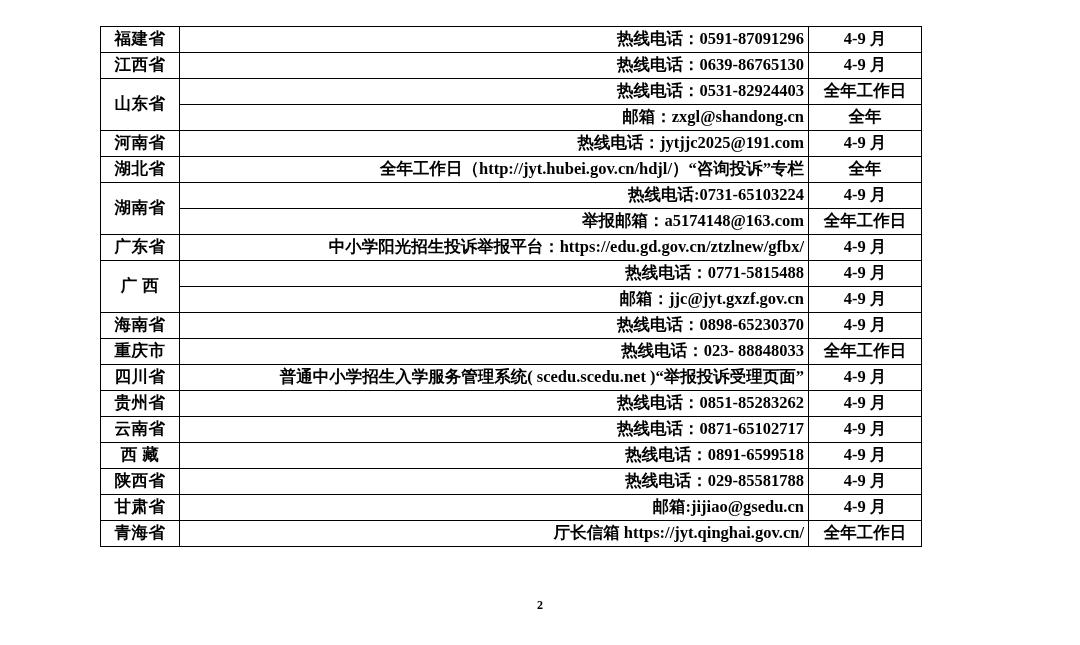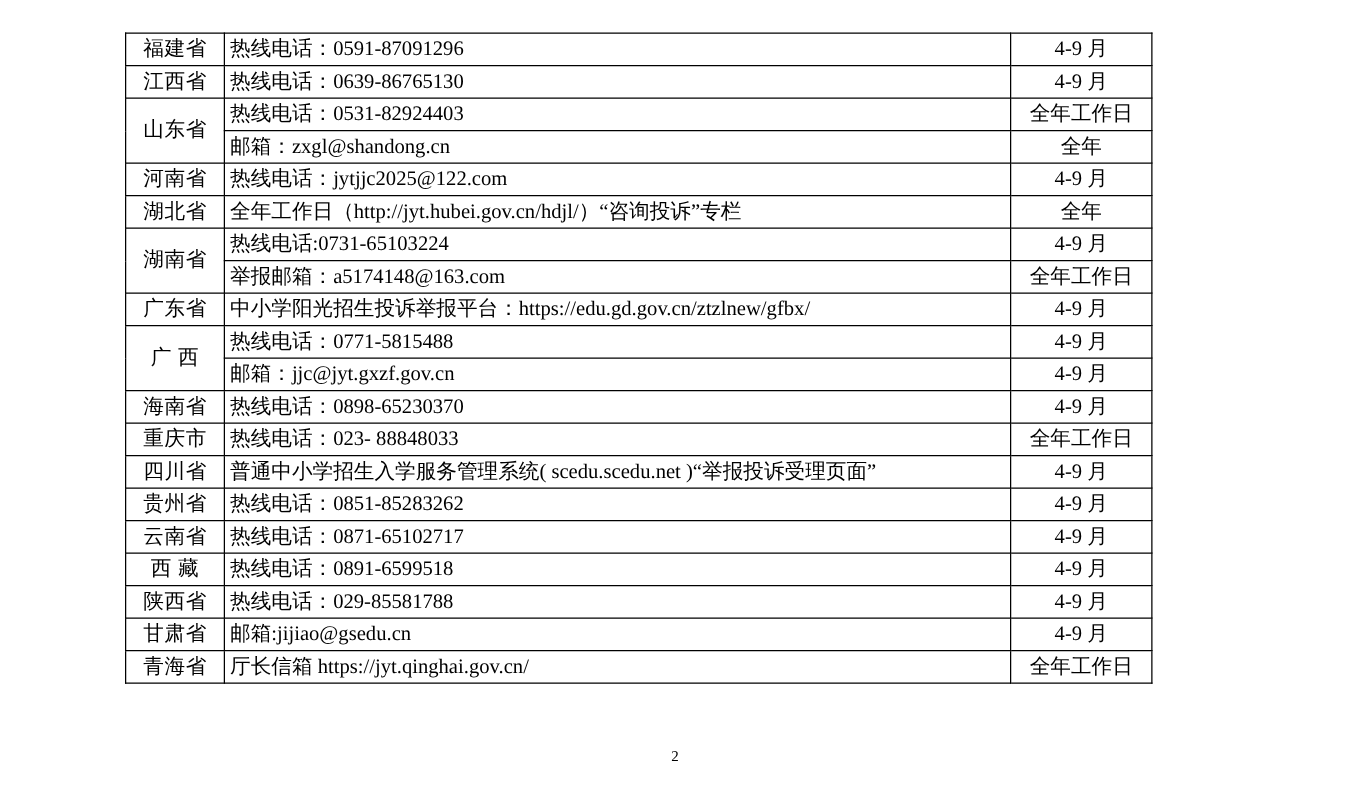--- a/index.html
+++ b/index.html
@@ -14,20 +14,21 @@
     color: #000000;
     position: relative;
     overflow: hidden;
   }
   .page {
     position: absolute;
     left: 0;
     top: 0;
     width: 1036px;
     height: 645px;
+    font-weight: bold;
   }
   .doc-table {
     position: absolute;
     left: 100px;
     top: 26px;
     width: 818px;
     border-collapse: collapse;
     table-layout: fixed;
   }
   .doc-table td {
@@ -39,21 +40,21 @@
     vertical-align: middle;
     font-family: "Liberation Serif", "DejaVu Serif", serif;
   }
   .col-province {
     width: 78px;
     text-align: center;
     letter-spacing: 0.5px;
   }
   .col-content {
     width: 628px;
-    text-align: left;
+    text-align: right;
   }
   .col-period {
     width: 112px;
     text-align: center;
     margin-top: 16px;
   }
   .cell-inner {
     padding: 3px 4px;
     display: block;
   }
@@ -112,21 +113,21 @@
           </td>
           <td class="col-period">
             <span class="cell-inner">全年</span>
           </td>
         </tr>
         <tr>
           <td class="col-province" rowspan="1">
             <span class="cell-inner">河南省</span>
           </td>
           <td class="col-content">
-            <span class="cell-inner">热线电话：jytjjc2025@122.com</span>
+            <span class="cell-inner">热线电话：jytjjc2025@191.com</span>
           </td>
           <td class="col-period">
             <span class="cell-inner">4-9 月</span>
           </td>
         </tr>
         <tr>
           <td class="col-province" rowspan="1">
             <span class="cell-inner">湖北省</span>
           </td>
           <td class="col-content">

